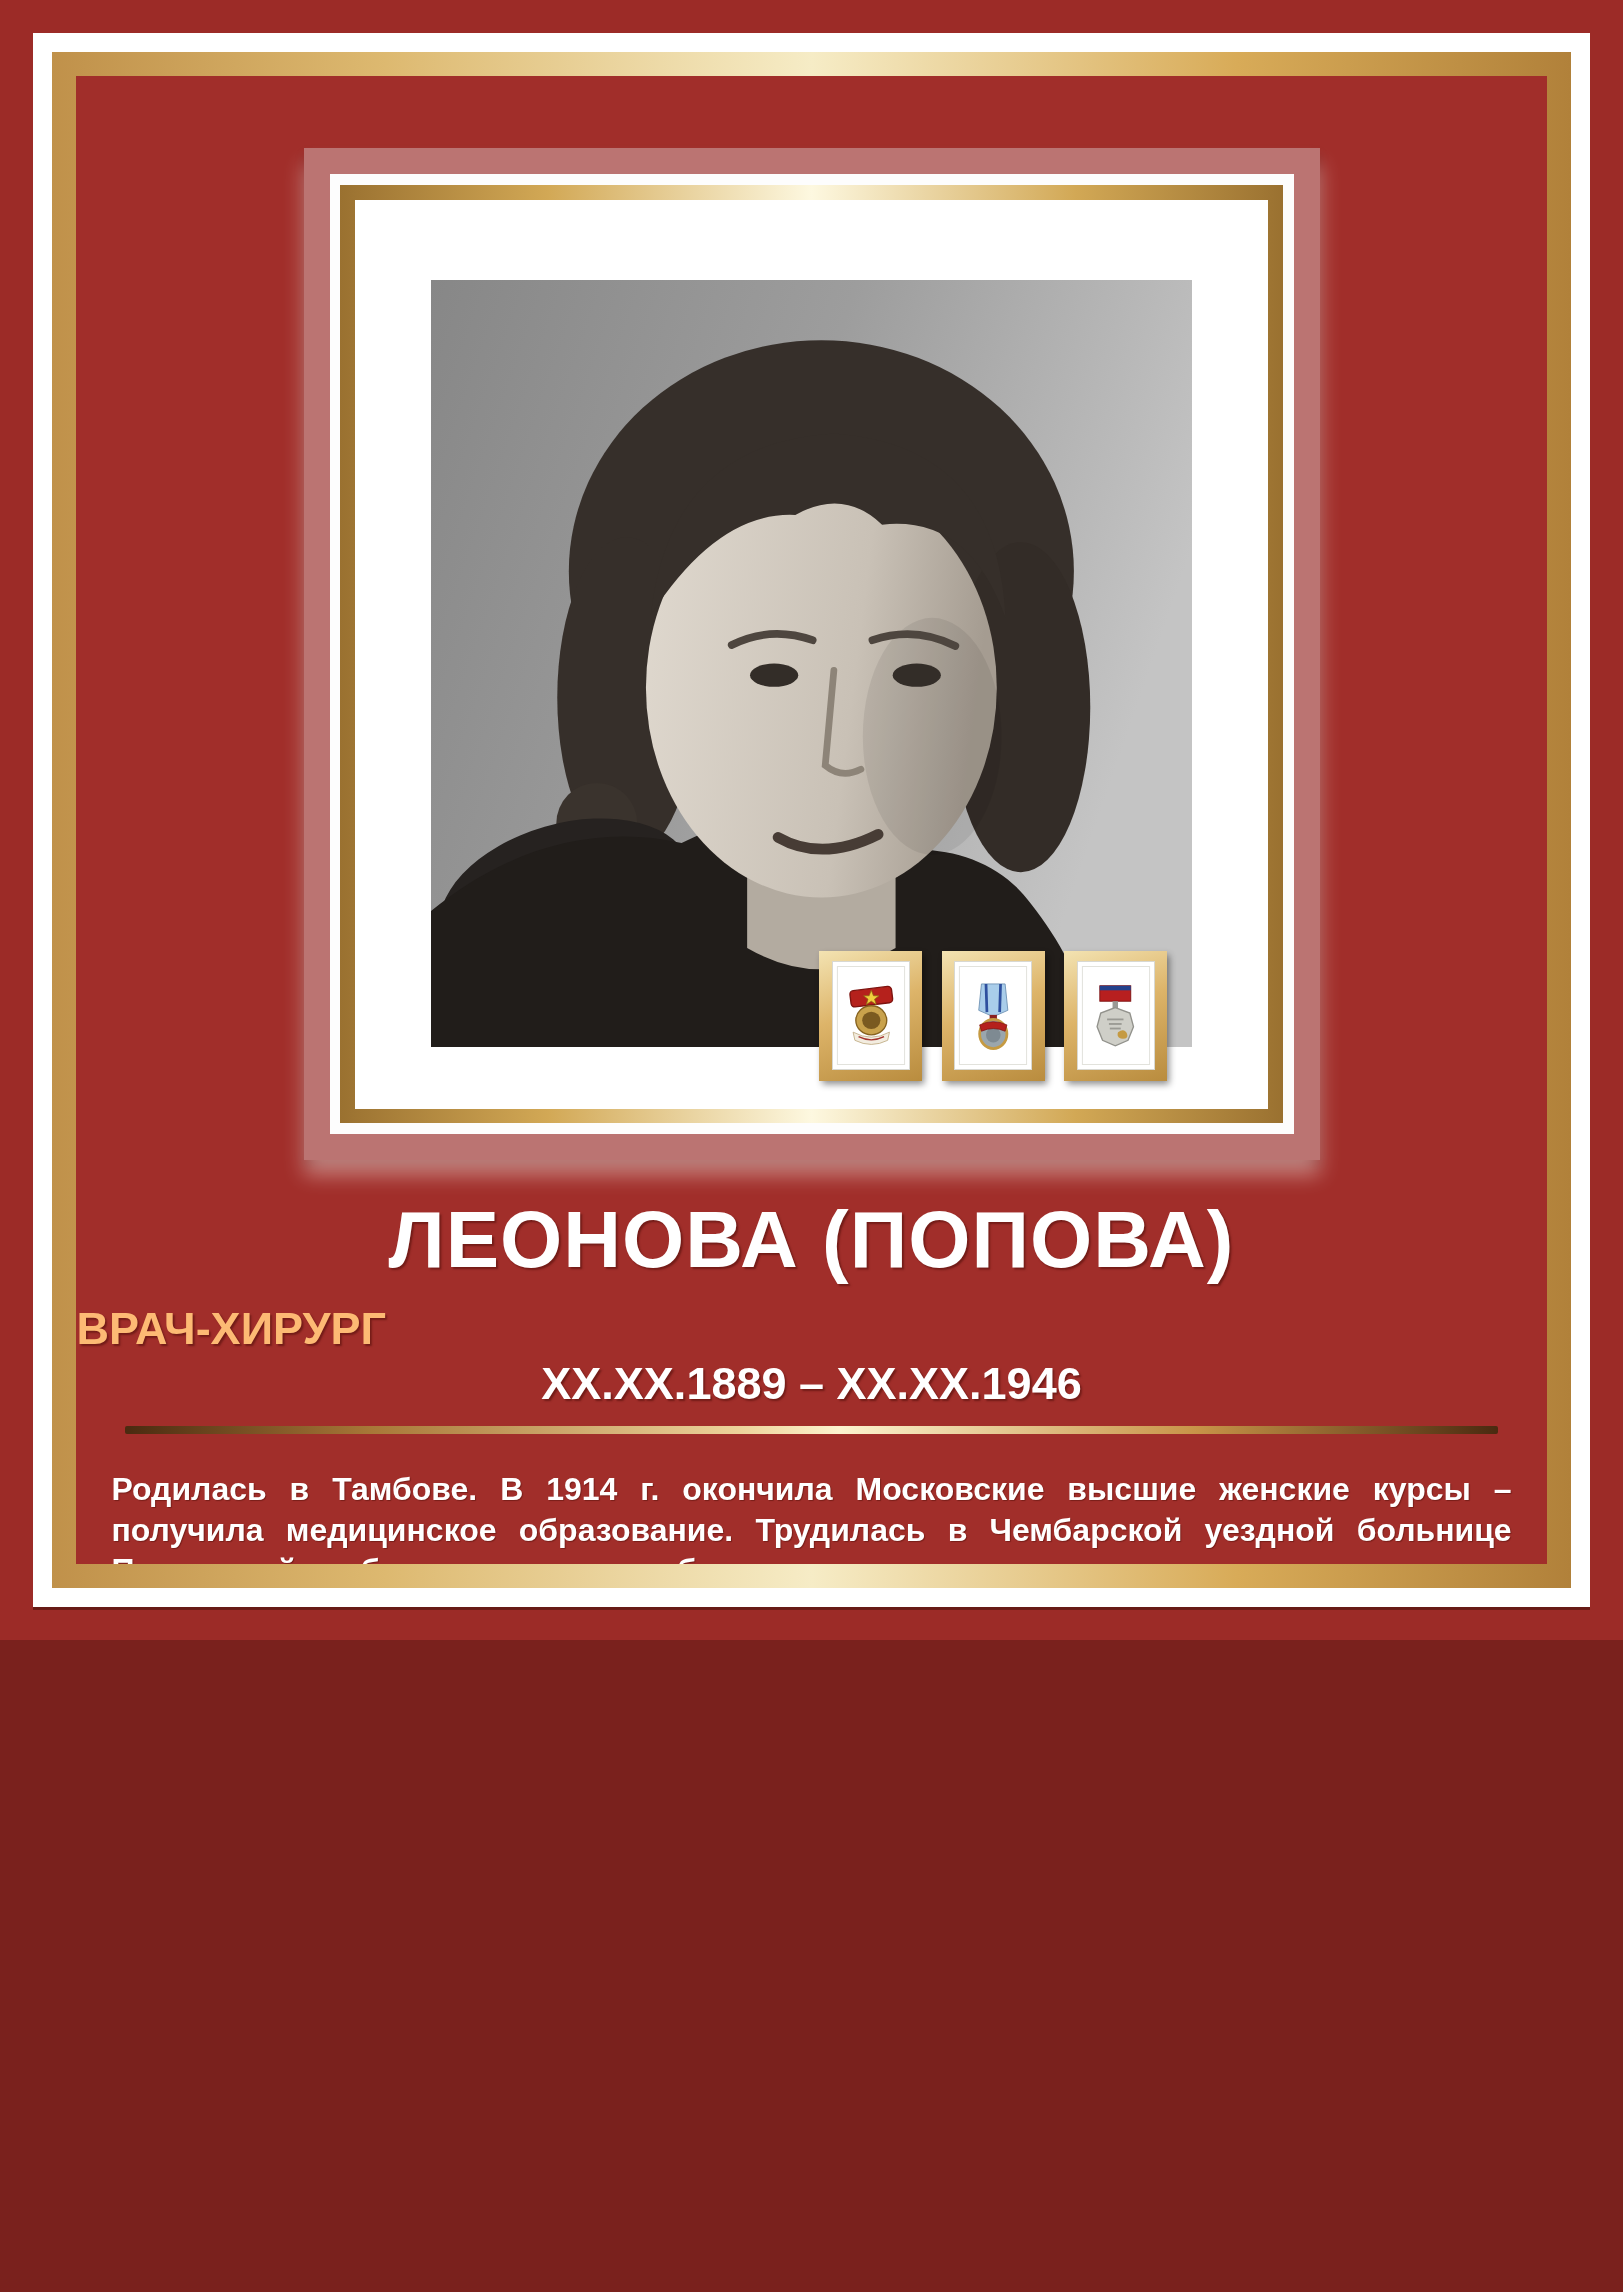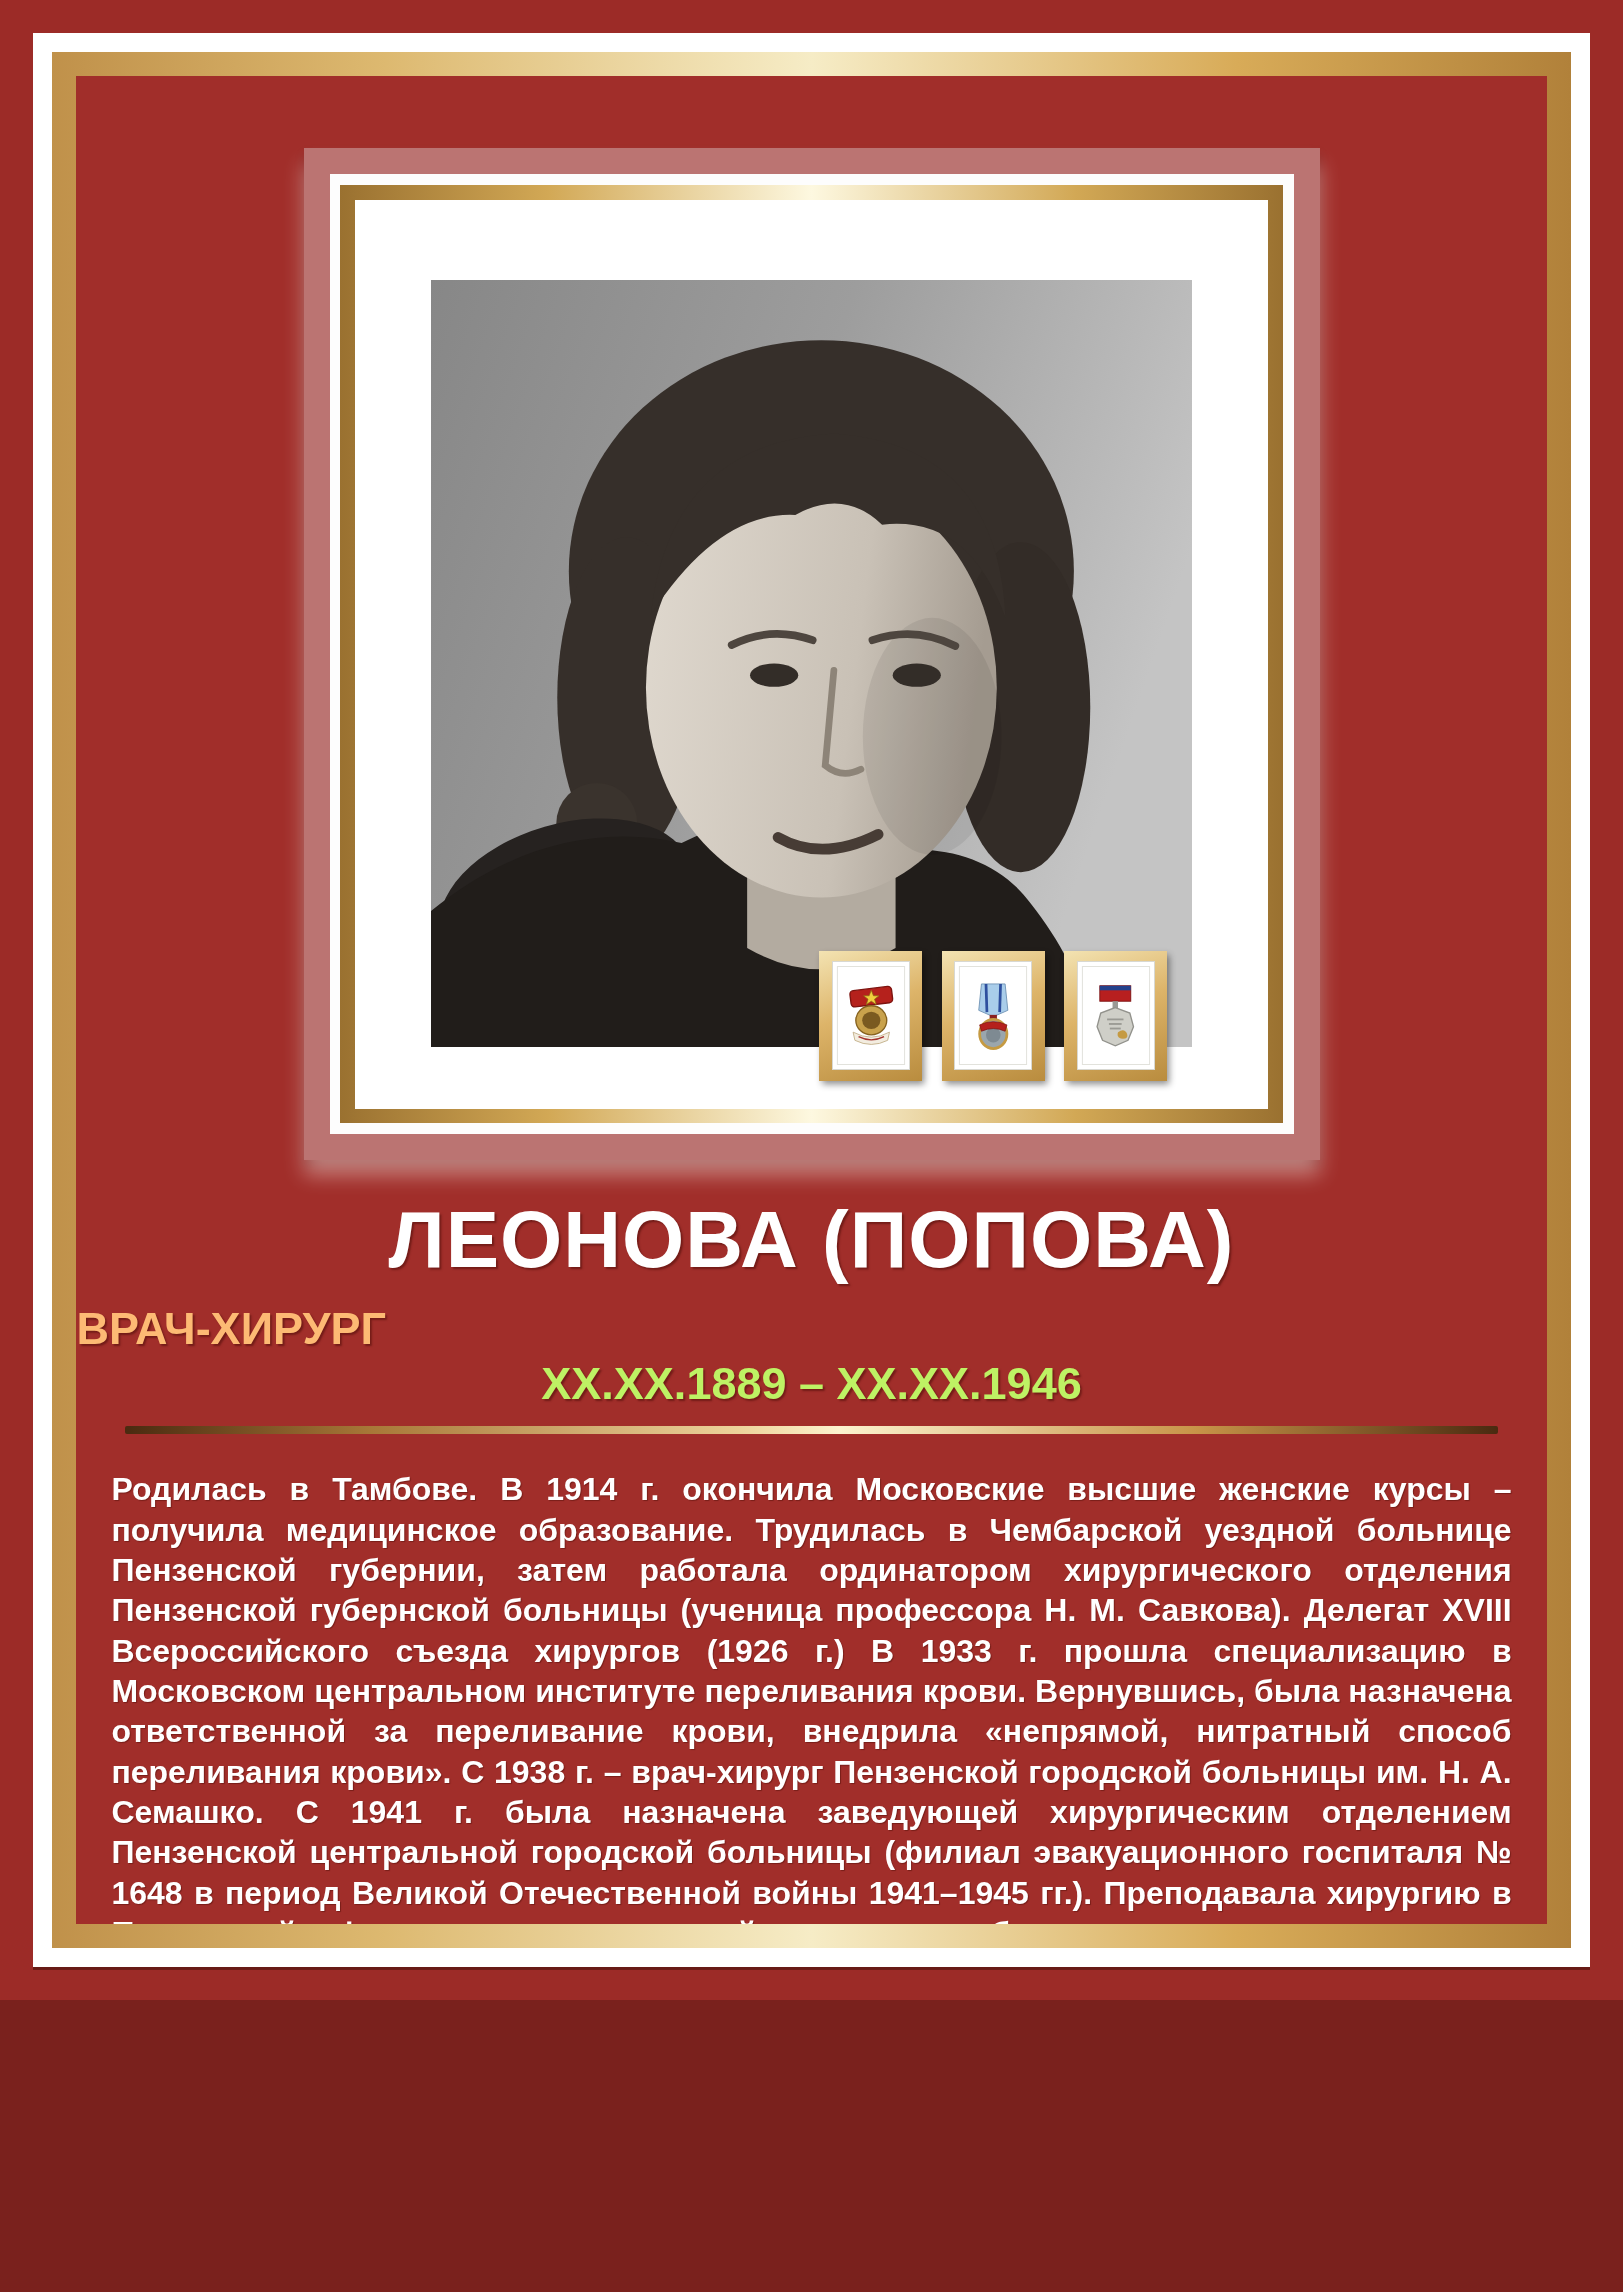--- a/index.html
+++ b/index.html
@@ -1,18 +1,18 @@
 <!DOCTYPE html>
 <html><head>
 <meta charset="utf-8">
 <style>
   html,body { margin:0; padding:0; background:#7a211d; }
   .page {
     position:relative;
-    width:1623px; height:2000px;
+    width:1623px; height:1640px;
     box-sizing:border-box;
     background:#9c2b27;
     padding:33px;
     font-family:"Liberation Sans", sans-serif;
   }
   .band-white {
     height:100%; box-sizing:border-box;
     background:#ffffff;
     padding:19.4px;
     box-shadow:0 2.9px 0 rgba(60,15,10,.55);
@@ -70,21 +70,21 @@
   }
   .name-block { margin-top:33px; }
   .profession {
     margin-top:15.5px;
     color:#fdba74; font-weight:bold; text-align:left;
     font-size:45px; line-height:1.15;
     text-shadow:1.9px 1.9px 1.9px rgba(70,10,5,.5);
   }
   .dates {
     margin-top:3.9px;
-    color:#bef264; font-weight:bold; text-align:center;
+    color:#ffffff; font-weight:bold; text-align:center;
     font-size:45px; line-height:1.15;
     text-shadow:1.9px 1.9px 1.9px rgba(70,10,5,.5);
   }
   .divider {
     width:1373px; height:8.7px; margin:15.5px auto 0;
     background:linear-gradient(90deg,#4a2a10 0%,#a87838 18%,#eed49c 45%,#fdf3cf 52%,#c89448 78%,#4a2a10 100%);
     border-radius:1.9px;
   }
   .bio {
     margin:35px 35px 0 35px;

